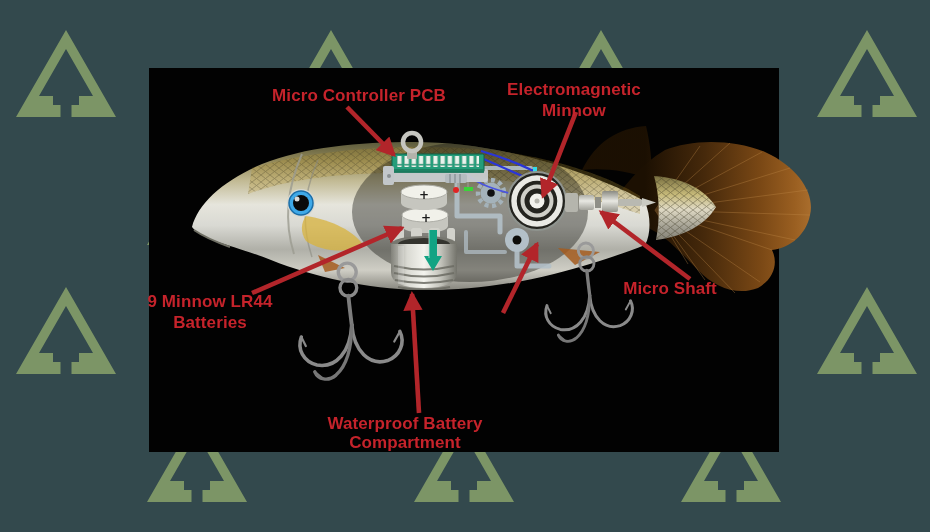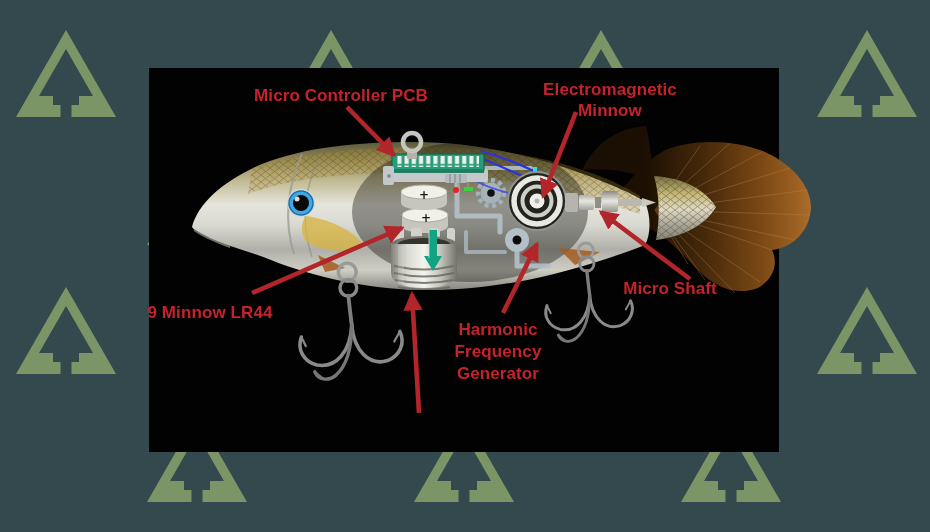--- a/index.html
+++ b/index.html
@@ -269,32 +269,32 @@
     <g style="stroke:var(--arrow-red)" stroke-width="4.6" fill="none">
       <line x1="347" y1="107" x2="394" y2="155" marker-end="url(#ah)"></line>
       <line x1="576" y1="112" x2="543" y2="196" marker-end="url(#ah)"></line>
       <line x1="252" y1="293" x2="402" y2="228" marker-end="url(#ah)"></line>
       <line x1="690" y1="279" x2="601" y2="212" marker-end="url(#ah)"></line>
       <line x1="503" y1="313" x2="537" y2="244" marker-end="url(#ah)"></line>
       <line x1="419" y1="413" x2="412" y2="294" marker-end="url(#ah)"></line>
     </g>
   </svg>
 
-  <div class="lbl" style="left:341px;top:95px">
+  <div class="lbl" style="left:359px;top:95px">
     <div>Micro Controller PCB</div>
   </div>
-  <div class="lbl" style="left:610px;top:100px">
+  <div class="lbl" style="left:574px;top:100px">
     <div>Electromagnetic</div>
     <div>Minnow</div>
   </div>
   <div class="lbl" style="left:210px;top:312px">
     <div>9 Minnow LR44</div>
+    <div>Batteries</div>
   </div>
   <div class="lbl" style="left:670px;top:288px">
     <div>Micro Shaft</div>
   </div>
-  <div class="lbl lh22" style="left:498px;top:352px">
-    <div>Harmonic</div>
-    <div>Frequency</div>
-    <div>Generator</div>
+  <div class="lbl lh19" style="left:405px;top:433px">
+    <div>Waterproof Battery</div>
+    <div>Compartment</div>
   </div>
 
 </div>
 
 </body></html>

